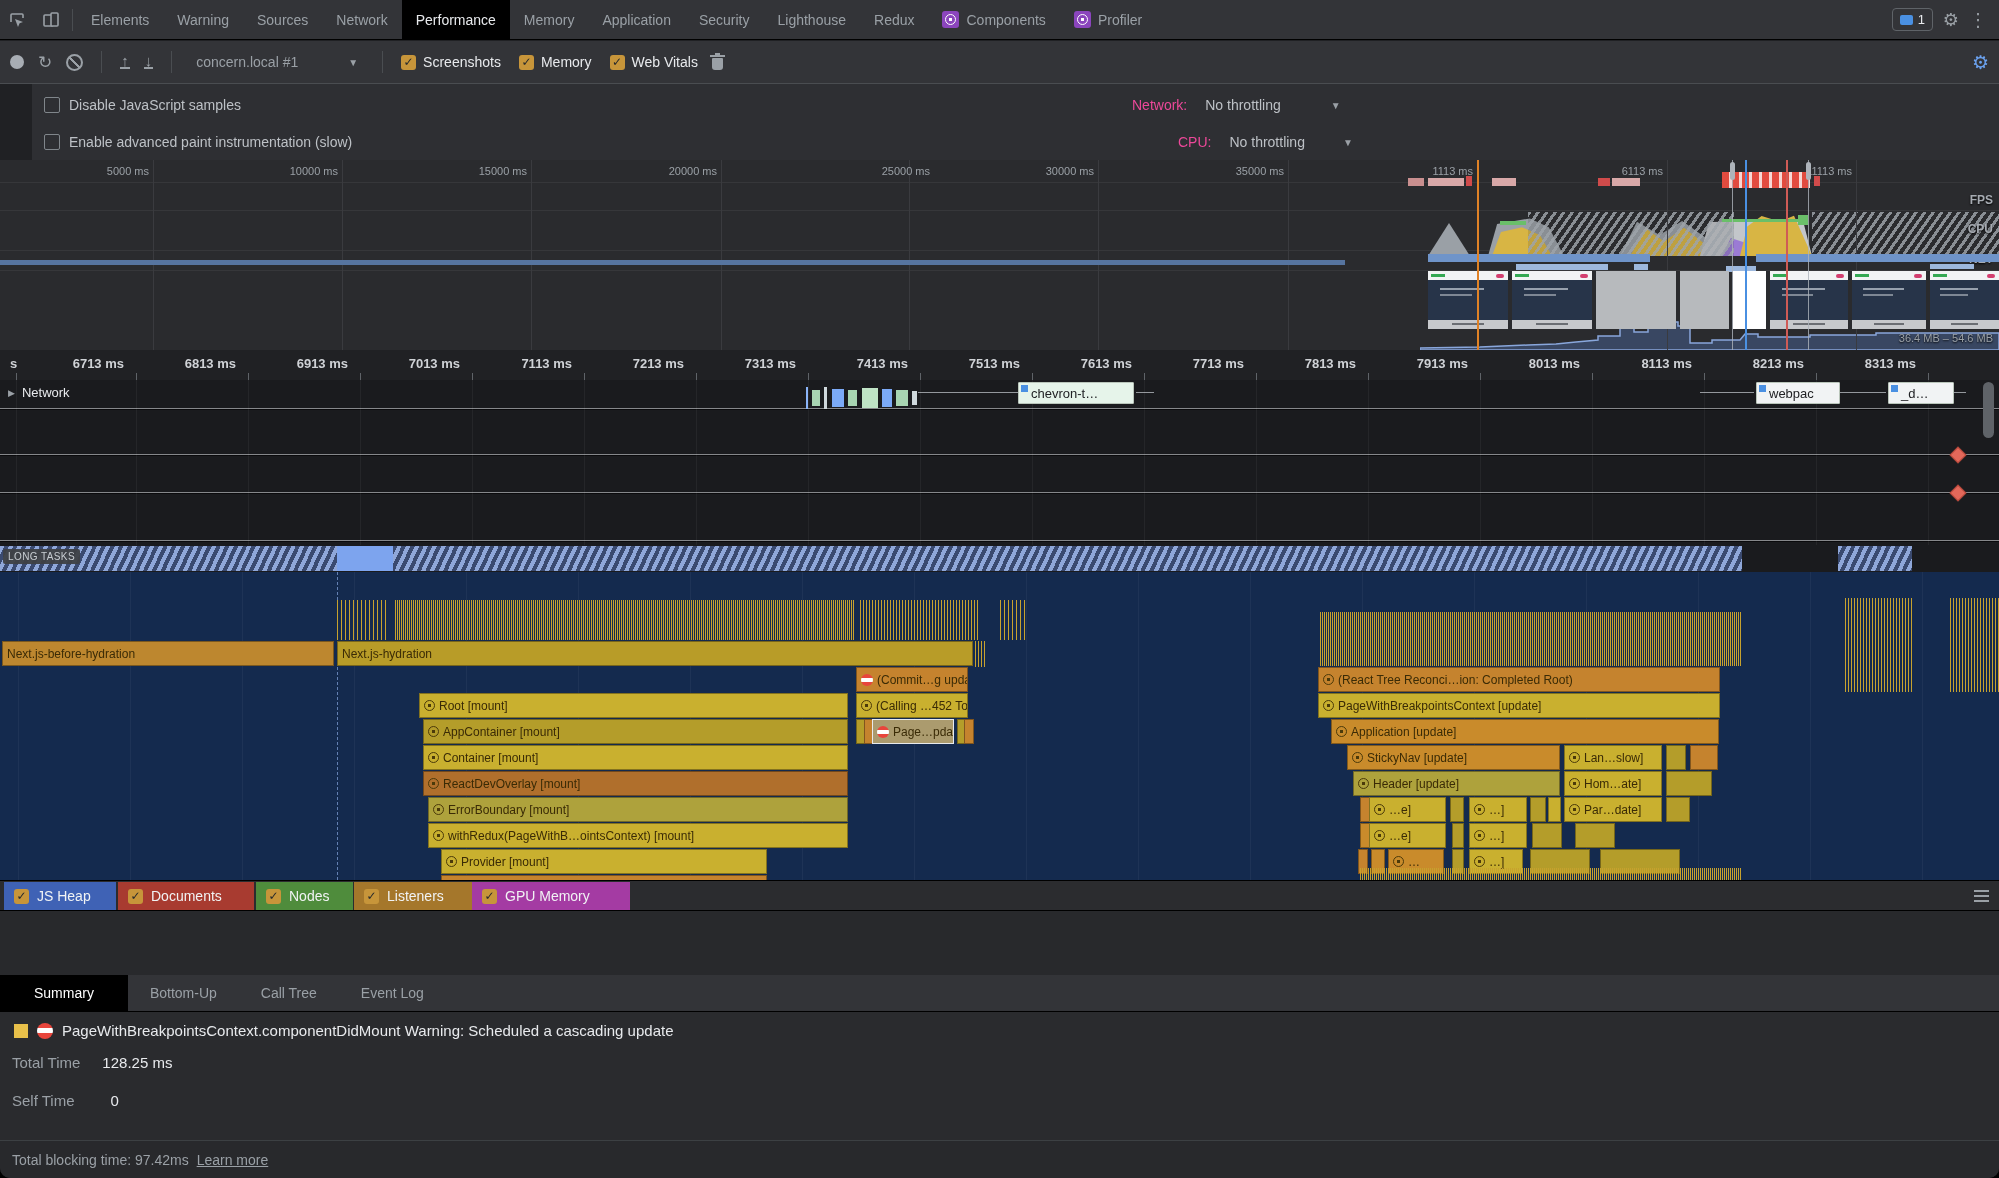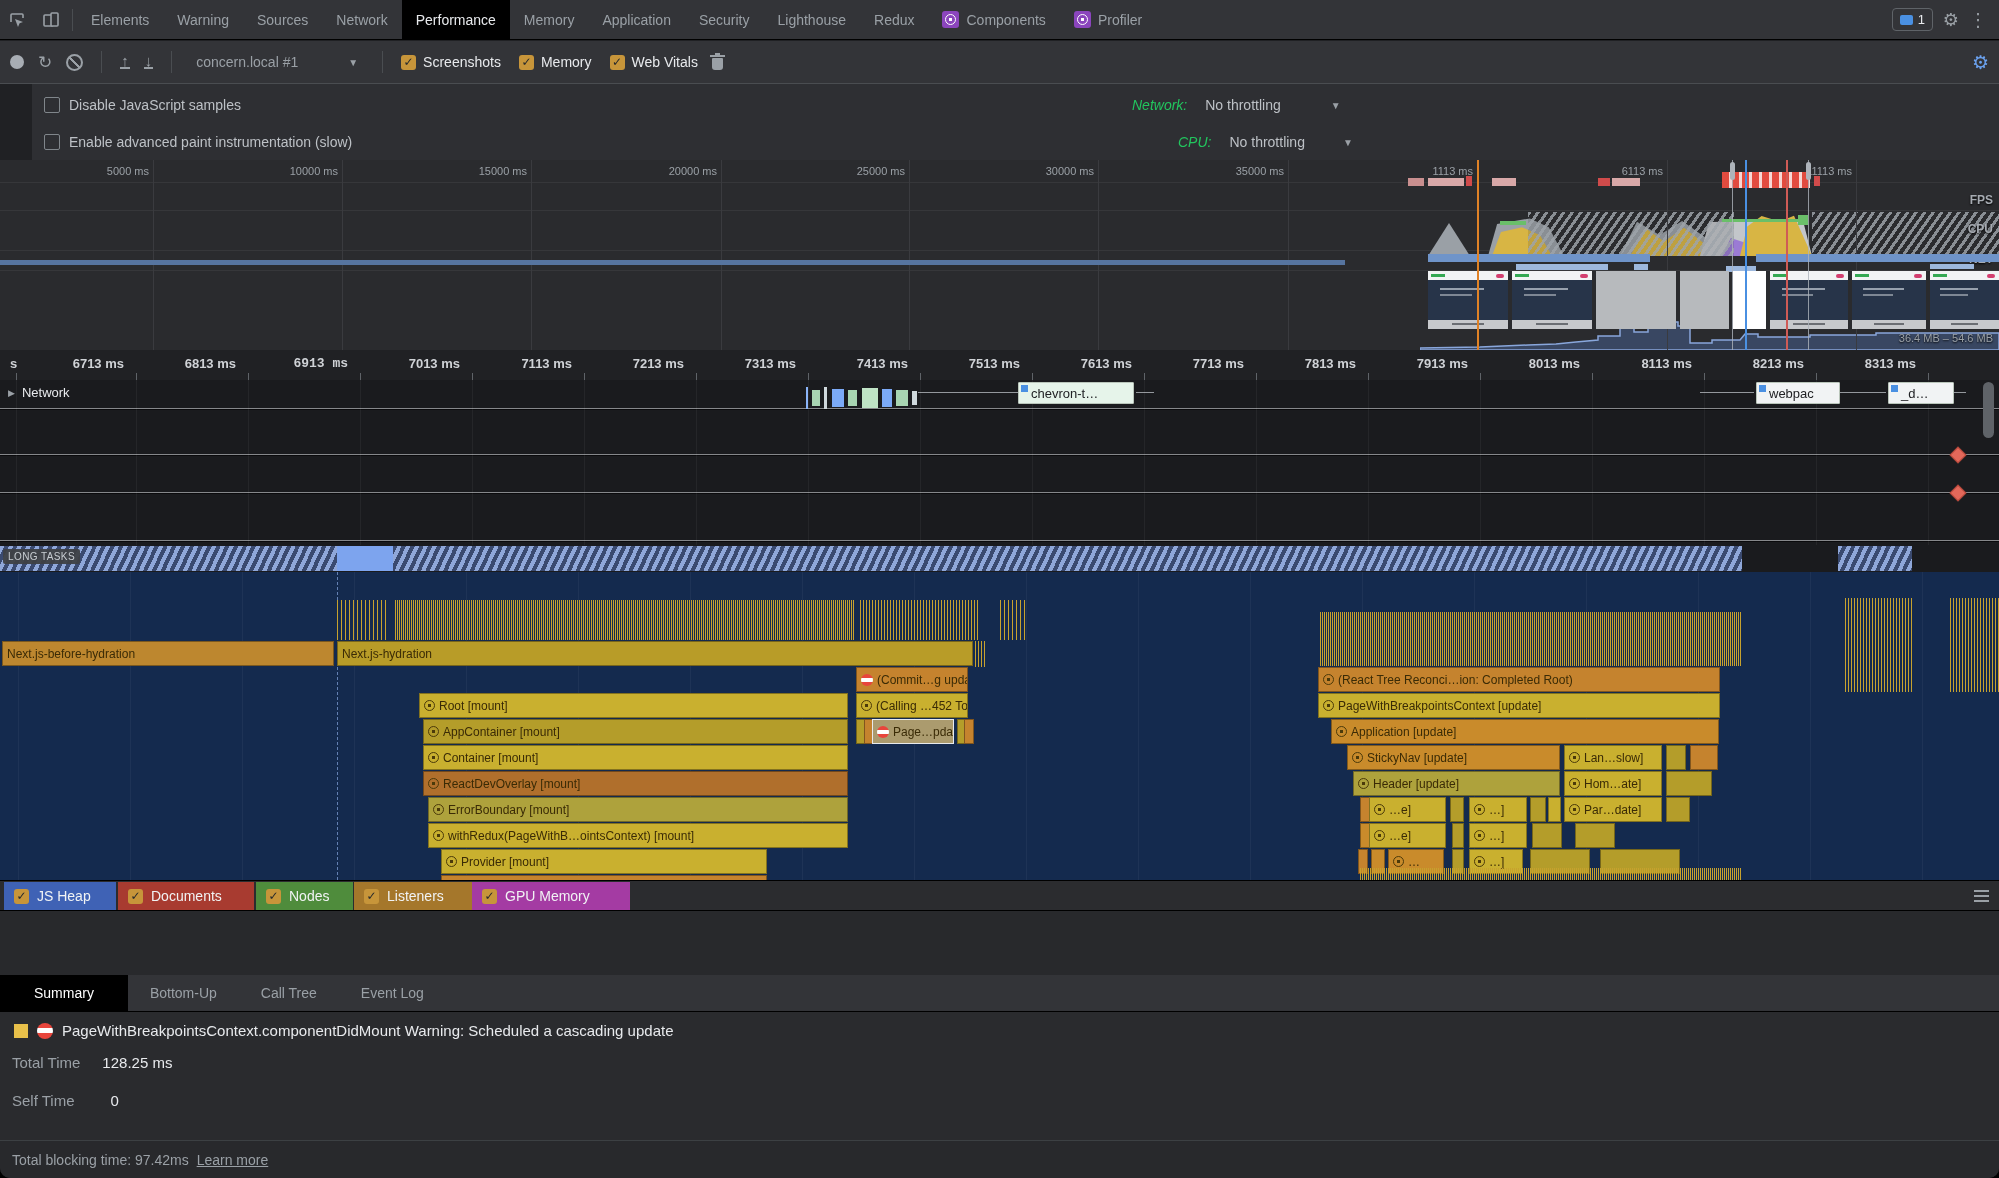--- a/index.html
+++ b/index.html
@@ -31,21 +31,21 @@
   .cb{width:15px;height:15px;background:#c7953a;border-radius:3px;color:#26292c;font-size:12px;font-weight:bold;line-height:15px;text-align:center;}
   .trash{width:11px;height:12px;background:#9aa0a6;border-radius:1px 1px 3px 3px;position:relative;margin-top:4px;}
   .trash::before{content:"";position:absolute;top:-3px;left:-2px;width:15px;height:2px;background:#9aa0a6;}
   .trash::after{content:"";position:absolute;top:-5px;left:3px;width:5px;height:2px;background:#9aa0a6;}
   .gear-blue{color:#6ba2f0;font-size:19px;margin-left:auto;}
   
   #settings{position:absolute;left:12px;top:84px;width:100%;height:76px;background:#2e2f33;margin-left:20px;}
   .set-row{position:absolute;display:flex;align-items:center;gap:9px;color:#bdc1c6;font-size:14px;}
   .cb-empty{width:14px;height:14px;border:1.5px solid #80868b;border-radius:2px;background:transparent;}
   .throttle{position:absolute;display:flex;align-items:center;gap:10px;font-size:14px;}
-  .throttle .tl{color:#22c55e;font-style:italic;} .throttle .tv{color:#bdc1c6;}
+  .throttle .tl{color:#ec4899;} .throttle .tv{color:#bdc1c6;}
   
   #overview{position:absolute;left:0;top:160px;width:100%;height:190px;background:#2a2b2e;overflow:hidden;border-bottom:1px solid #000;}
   .ov-grid{position:absolute;top:0;bottom:0;width:1px;background:#3a3b3f;}
   .ov-label{position:absolute;top:5px;width:106px;text-align:right;font-size:11px;color:#9aa0a6;}
   .side-label{position:absolute;right:6px;font-size:12px;font-weight:bold;color:#a6abb2;text-shadow:0 1px 2px #000;}
   .hline{position:absolute;left:0;right:0;height:1px;background:#36373a;}
   .hatch{position:absolute;background:repeating-linear-gradient(125deg,rgba(154,160,166,.85) 0 3px,rgba(42,43,46,.15) 3px 7px);}
   .shot{position:absolute;top:111px;height:58px;background:#222;}
   .shot .st{position:absolute;top:0;left:0;right:0;height:9px;background:#f1f3f4;}
   .shot .st::before{content:"";position:absolute;left:3px;top:3px;width:14px;height:3px;background:#34a853;}
@@ -254,21 +254,21 @@
     </svg>
   <div class="ov-grid" style="left: 153px;"></div>
       <div class="ov-label" style="left: 43px;">5000 ms</div>
       <div class="ov-grid" style="left: 342px;"></div>
       <div class="ov-label" style="left: 232px;">10000 ms</div>
       <div class="ov-grid" style="left: 531px;"></div>
       <div class="ov-label" style="left: 421px;">15000 ms</div>
       <div class="ov-grid" style="left: 721px;"></div>
       <div class="ov-label" style="left: 611px;">20000 ms</div>
       <div class="ov-grid" style="left: 909px;"></div>
-      <div class="ov-label" style="left: 799px;">25000 ms</div>
+      <div class="ov-label" style="left: 824px;">25000 ms</div>
       <div class="ov-grid" style="left: 1098px;"></div>
       <div class="ov-label" style="left: 988px;">30000 ms</div>
       <div class="ov-grid" style="left: 1288px;"></div>
       <div class="ov-label" style="left: 1178px;">35000 ms</div>
       <div class="ov-grid" style="left: 1477px;"></div>
       <div class="ov-label" style="left: 1367px;">1113 ms</div>
       <div class="ov-grid" style="left: 1667px;"></div>
       <div class="ov-label" style="left: 1557px;">6113 ms</div>
       <div class="ov-grid" style="left: 1856px;"></div>
       <div class="ov-label" style="left: 1746px;">11113 ms</div>
@@ -347,21 +347,21 @@
       <div class="ovline" style="left: 1786px; background: rgb(207, 91, 86);"></div>
     </div>
 
   <div id="druler">
       <div class="dr-label" style="left: 10px; width: 14px; text-align: left;">s</div>
       <div class="dr-tick" style="left: 16px;"></div>
       <div class="dr-label" style="left: 24px;">6713 ms</div>
       <div class="dr-tick" style="left: 136px;"></div>
       <div class="dr-label" style="left: 136px;">6813 ms</div>
       <div class="dr-tick" style="left: 248px;"></div>
-      <div class="dr-label" style="left: 248px; font-family: Liberation Mono, monospace;">6913 ms</div>
+      <div class="dr-label" style="left: 248px;">6913 ms</div>
       <div class="dr-tick" style="left: 360px;"></div>
       <div class="dr-label" style="left: 360px;">7013 ms</div>
       <div class="dr-tick" style="left: 472px;"></div>
       <div class="dr-label" style="left: 472px;">7113 ms</div>
       <div class="dr-tick" style="left: 584px;"></div>
       <div class="dr-label" style="left: 584px;">7213 ms</div>
       <div class="dr-tick" style="left: 696px;"></div>
       <div class="dr-label" style="left: 696px;">7313 ms</div>
       <div class="dr-tick" style="left: 808px;"></div>
       <div class="dr-label" style="left: 808px;">7413 ms</div>

